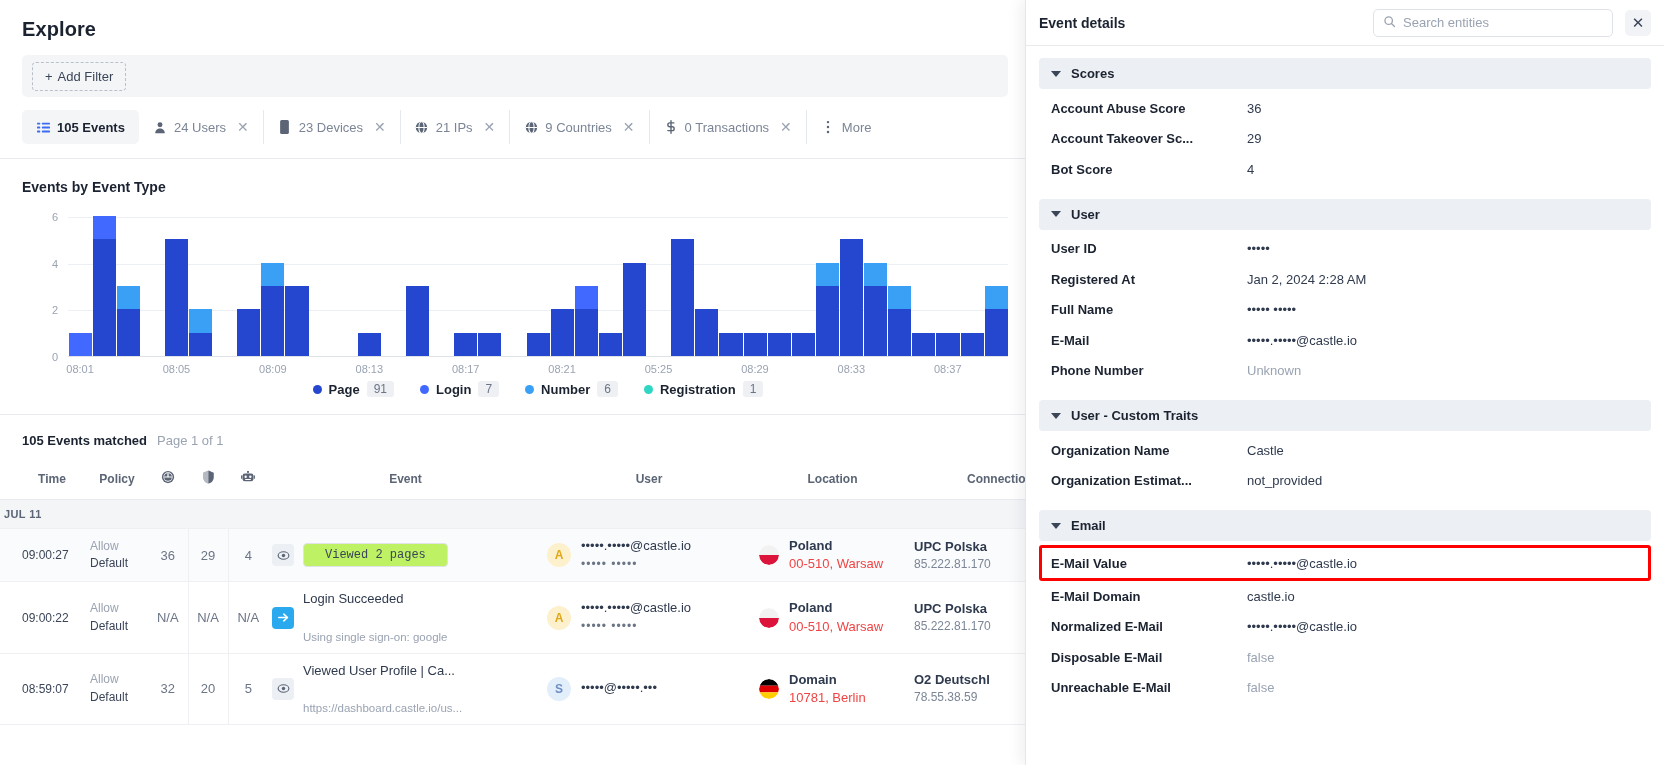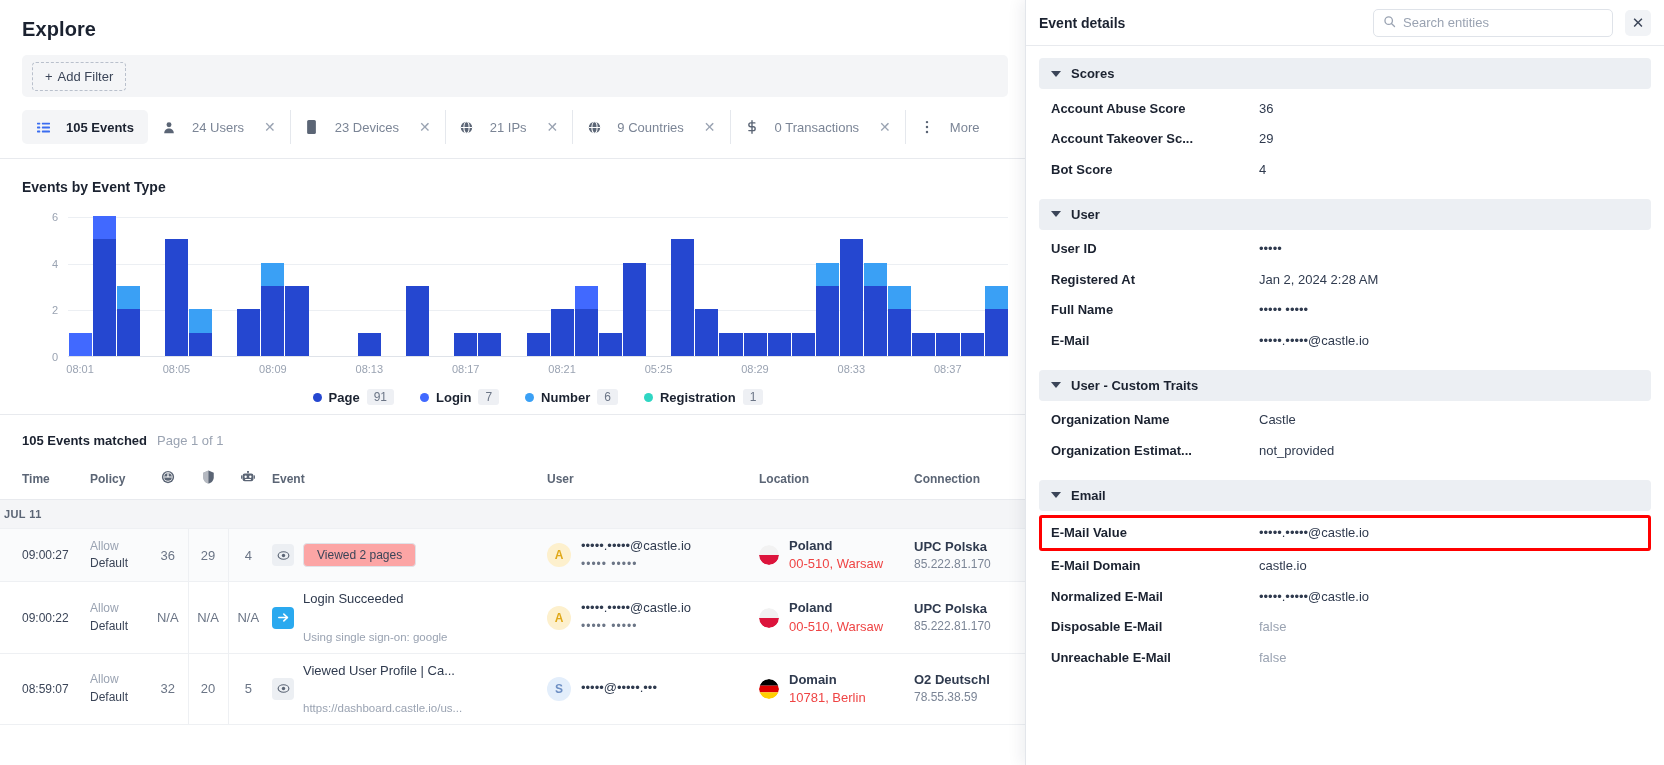--- a/index.html
+++ b/index.html
@@ -45,21 +45,21 @@
     display: flex; align-items: center; gap: 5px;
   }
 
   
   .entity-tabs {
     display: flex; align-items: stretch;
     margin: 13px 22px 0 22px;
     height: 34px;
   }
   .etab {
-    display: flex; align-items: center; gap: 16px;
+    display: flex; align-items: center; gap: 7px;
     padding: 0 14px;
     font-size: 13px;
     color: #7b8596;
     cursor: pointer;
     border-right: 1px solid #e5e8ed;
     white-space: nowrap;
   }
   .etab:last-child { border-right: none; }
   .etab.active {
     background: #f4f5f7; border-radius: 5px;
@@ -88,21 +88,21 @@
     border-bottom: 1px solid #dfe3e9;
   }
   .gridline { position:absolute; left:0; right:0; height:1px; background:#eceff3; }
   .bars { position:absolute; left:0; right:0; bottom:0; top:0; display:flex; align-items:flex-end; }
   .bslot { flex:1 1 0; height:100%; display:flex; align-items:flex-end; padding:0 0.5px; }
   .bar { width:100%; display:flex; flex-direction:column-reverse; }
   .seg { width:100%; }
   .x-axis { position:absolute; left:46px; right:0; top:146px; height:18px; }
   .x-lbl { position:absolute; font-size:11px; color:#9aa3b2; transform: translateX(-50%); }
   .legend {
-    position:absolute; left:46px; right:0; top:172px;
+    position:absolute; left:46px; right:0; top:164px;
     display:flex; justify-content:center; align-items:center; gap:26px;
   }
   .lg { display:flex; align-items:center; gap:7px; cursor:pointer; }
   .lg .dot { width:9px; height:9px; border-radius:50%; }
   .lg .name { font-size:13px; font-weight:bold; color:#1b2230; }
   .lg .cnt {
     font-size:12px; color:#6b7586; background:#eef0f4;
     border-radius:3px; padding:1px 7px;
   }
 
@@ -112,21 +112,21 @@
     margin-top: 22px;
     padding: 18px 22px 0 22px;
     display:flex; align-items:baseline; gap:10px;
   }
   .results-count { font-size:13px; font-weight:bold; color:#1b2230; }
   .results-page { font-size:13px; color:#9aa3b2; }
 
   
   table.ev { width:100%; border-collapse:collapse; margin-top:16px; table-layout:fixed; }
   table.ev th {
-    font-size:12px; color:#5b6575; font-weight:bold; text-align:left;
+    font-size:12px; color:#5b6575; font-weight:bold; text-align:center;
     padding: 6px 4px 12px 4px; border-bottom:1px solid #e8eaee;
   }
   table.ev td { padding: 8px 4px; border-bottom:1px solid #eef0f3; vertical-align:middle; }
   .col-time { width:86px; padding-left:22px !important; }
   .col-policy { width:62px; }
   .col-s { width:40px; text-align:center; }
   .col-event { width:275px; }
   .col-user { width:212px; }
   .col-loc { width:155px; }
   .col-conn { width:180px; }
@@ -141,22 +141,22 @@
   .score { font-size:13px; color:#6b7586; text-align:center; border-left:1px solid #eef0f3; }
   .score.first { border-left:none; }
   .ev-ico {
     width:22px; height:22px; border-radius:4px; background:#eceff3;
     display:inline-flex; align-items:center; justify-content:center;
     vertical-align:middle; margin-right:9px; flex:0 0 auto;
   }
   .ev-ico.blue { background:#2aa9ef; }
   .ev-cellflex { display:flex; align-items:center; }
   .pill {
-    border:1px solid #dfe3e9; border-radius:4px; padding:4px 13px;
-    font-size:12px; color:#3b4558; background:#fca5a5; display:inline-block;
+    border:1px solid #dfe3e9; border-radius:4px; padding:4px 21px;
+    font-size:12px; color:#3b4558; background:#bef264; display:inline-block;font-family:Liberation Mono, monospace;
   }
   .ev-title { font-size:13px; color:#2f3a4e; line-height:1.4; white-space:nowrap; overflow:hidden; text-overflow:ellipsis; }
   .ev-sub { font-size:11.5px; color:#9aa3b2; line-height:1.4; white-space:nowrap; overflow:hidden; text-overflow:ellipsis;margin-top:20px; }
   .avatar {
     width:24px; height:24px; border-radius:50%; background:#fdf0cd; color:#e0a818;
     font-size:12px; font-weight:bold; display:inline-flex; align-items:center; justify-content:center;
     flex:0 0 auto; margin-right:10px;
   }
   .avatar.blue { background:#e3eefb; color:#6d8fc4; }
   .u-mail { font-size:13px; color:#2f3a4e; line-height:1.45; }
@@ -195,21 +195,21 @@
     align-items:center; justify-content:center; flex:0 0 auto; font-family:inherit;
   }
   .panel-body { padding:12px 13px 0 13px; height:719px; overflow:hidden; }
   .sect-head {
     background:#eceff3; border-radius:4px; height:31px;
     display:flex; align-items:center; gap:10px; padding:0 12px;
     font-size:13px; font-weight:bold; color:#1b2230; cursor:pointer;
     margin-bottom:4px;
   }
   .caret { width:0;height:0;border-left:5px solid transparent;border-right:5px solid transparent;border-top:6px solid #3b4558; }
-  .kv { display:flex; align-items:center; height:30.5px; padding:0 12px;gap:12px; }
+  .kv { display:flex; align-items:center; height:30.5px; padding:0 12px; }
   .kv .k { width:196px; font-size:13px; font-weight:bold; color:#1b2230; flex:0 0 auto; }
   .kv .v { font-size:13px; color:#2f3a4e; }
   .kv .v.muted { color:#9aa3b2; }
   .sect-gap { height:14px; }
   .kv.highlight {
     border:3px solid #ff0000; border-radius:3px; height:36px;
     margin: 0 0 0 0; padding:0 9px;
   }
 </style>
 </head>
@@ -783,20 +783,24 @@
           <span class="v">Jan 2, 2024 2:28 AM</span>
         </div>
         <div class="kv">
           <span class="k">Full Name</span>
           <span class="v">••••• •••••</span>
         </div>
         <div class="kv">
           <span class="k">E-Mail</span>
           <span class="v">•••••.•••••@castle.io</span>
         </div>
+        <div class="kv">
+          <span class="k">Phone Number</span>
+          <span class="v muted">Unknown</span>
+        </div>
         <div class="sect-gap"></div>
         <div class="sect-head">
           <span class="caret"></span>
           <span>User - Custom Traits</span>
         </div>
         <div class="kv">
           <span class="k">Organization Name</span>
           <span class="v">Castle</span>
         </div>
         <div class="kv">

